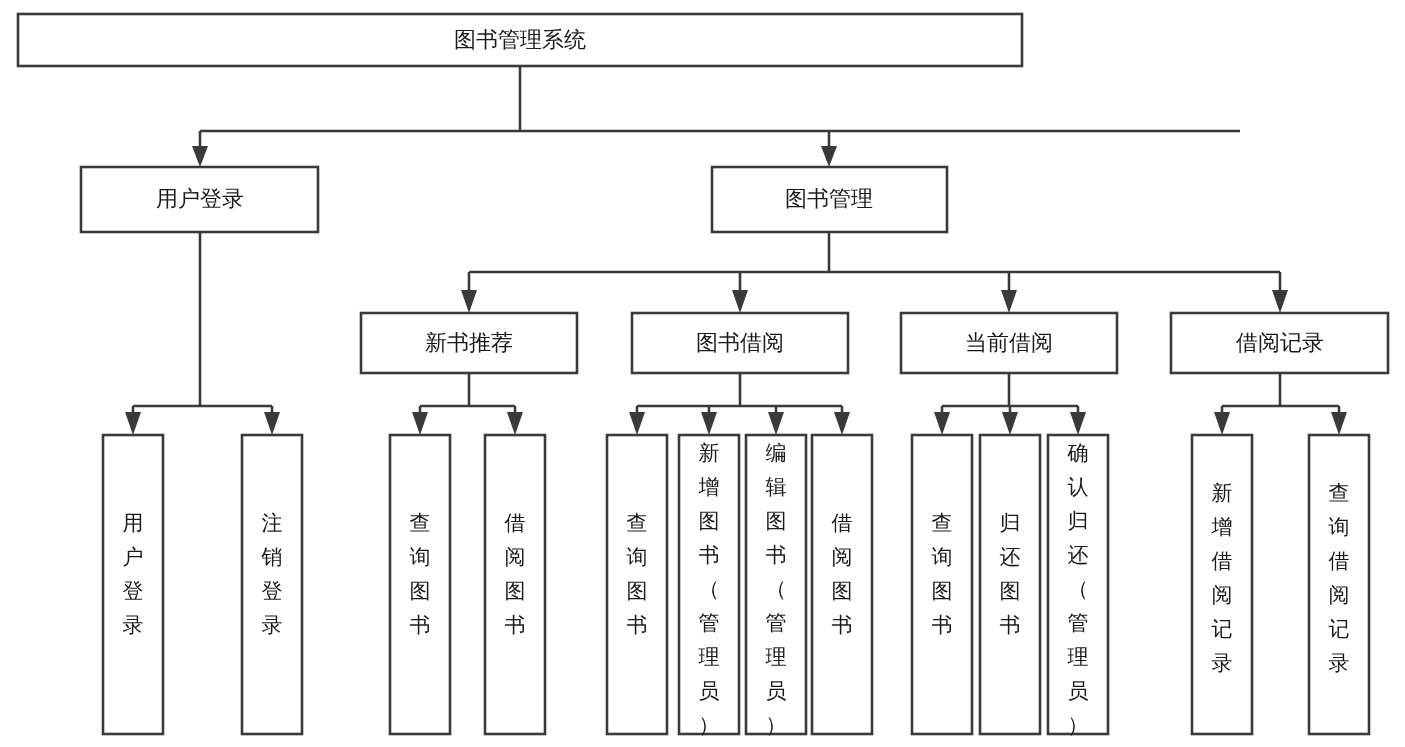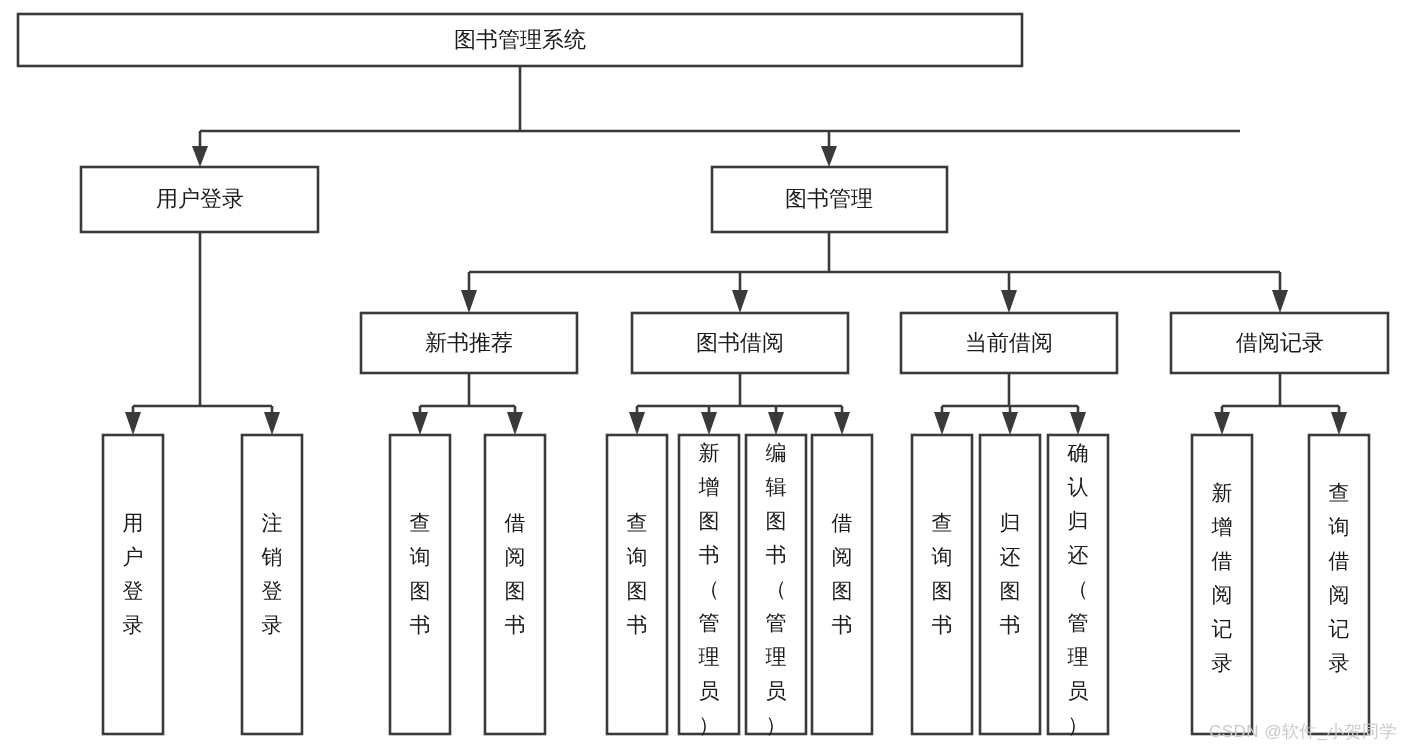--- a/index.html
+++ b/index.html
@@ -230,15 +230,14 @@
       <rect class="node-box" x="1192" y="435" width="60" height="299"></rect>
       <text class="node-label-vertical" x="1222" y="500"><tspan x="1222" y="500">新</tspan><tspan x="1222" y="534">增</tspan><tspan x="1222" y="568">借</tspan><tspan x="1222" y="602">阅</tspan><tspan x="1222" y="636">记</tspan><tspan x="1222" y="670">录</tspan></text>
     </g>
     <g>
       <rect class="node-box" x="1309" y="435" width="60" height="299"></rect>
       <text class="node-label-vertical" x="1339" y="500"><tspan x="1339" y="500">查</tspan><tspan x="1339" y="534">询</tspan><tspan x="1339" y="568">借</tspan><tspan x="1339" y="602">阅</tspan><tspan x="1339" y="636">记</tspan><tspan x="1339" y="670">录</tspan></text>
     </g>
 
   </svg>
 
-  <div class="watermark-text">CSDN @软件_小贺同学</div>
 
 </div>
 
 </body></html>

